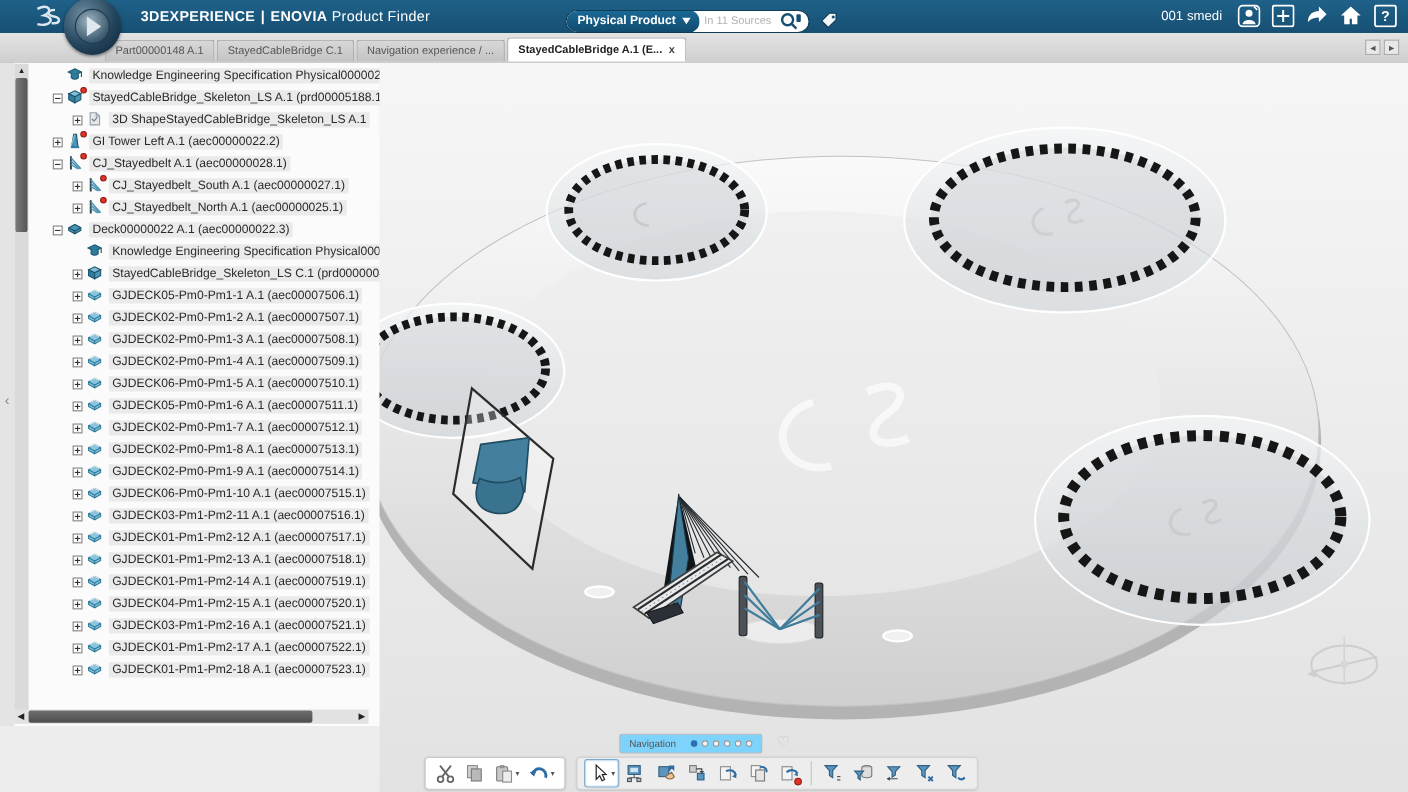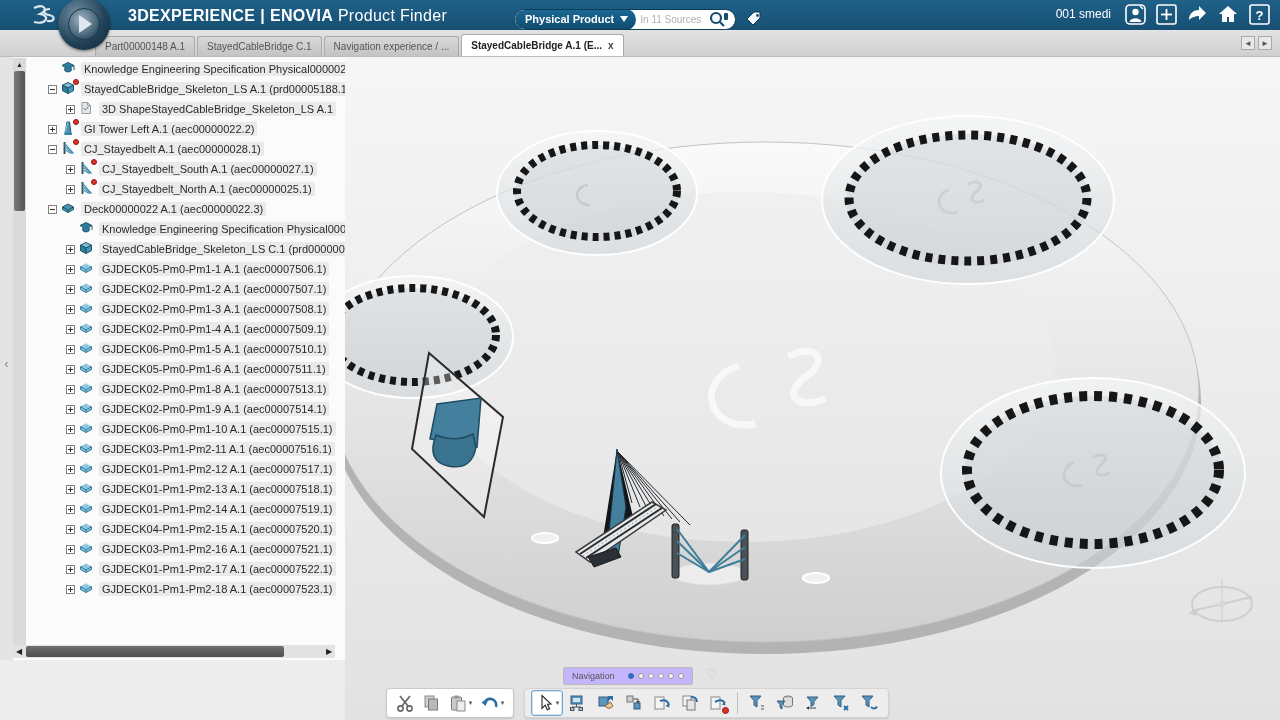--- a/index.html
+++ b/index.html
@@ -11,21 +11,21 @@
   #topbar { position:absolute; left:0; top:0; width:1280px; height:30px;
     background:linear-gradient(#1f6189,#174f73); color:#fff; z-index:30; }
   #brand-logo { position:absolute; left:26px; top:3px; }
   #compass { position:absolute; left:58px; top:-2px; width:52px; height:52px; z-index:40;
     border-radius:50%; background:radial-gradient(circle at 35% 30%, #6d8ba0, #24455c 55%, #0c2436);
     box-shadow:0 1px 3px rgba(0,0,0,.5); }
   #compass .inner { position:absolute; left:10px; top:10px; width:32px; height:32px; border-radius:50%;
     background:radial-gradient(circle at 40% 35%, #9fb4c2, #3c5a6e 70%); border:1px solid #1c3a4e; }
   #compass .play { position:absolute; left:21px; top:17px; width:0; height:0;
     border-left:13px solid #dfe8ee; border-top:9px solid transparent; border-bottom:9px solid transparent; }
-  #app-title { position:absolute; left:128px; top:7px; font-size:16px; letter-spacing:.3px; white-space:nowrap; }
+  #app-title { position:absolute; left:128px; top:7px; font-size:13px; letter-spacing:.3px; white-space:nowrap; }
   #app-title .b { font-weight:bold; }
   #app-title .sep { margin:0 5px; font-weight:bold; }
   #search-wrap { position:absolute; left:514px; top:4px; height:30px; display:flex; align-items:center; }
   #search-field { display:flex; align-items:center; width:222px; height:21px; background:#fff;
     border-radius:11px; overflow:hidden; border:1px solid #0d3c57; }
   #search-scope { height:21px; background:linear-gradient(#1b6a97,#0f4a6d); color:#fff; font-size:11px;
     font-weight:bold; border:none; border-radius:11px; padding:0 8px 0 10px; display:flex; align-items:center;
     gap:6px; cursor:pointer; white-space:nowrap; }
   #search-input { flex:1; border:none; outline:none; font-size:10px; color:#555; padding:0 4px; min-width:10px; }
   #search-input::placeholder { color:#b0b0b0; }
@@ -77,21 +77,21 @@
   .tlabel { font-size:11px; color:#2a2a2a; background:#eaeaea; padding:1px 3px; border-radius:1px; }
   .trow.sel .tlabel { background:#2f63c0; color:#fff; outline:1px dotted #0d2f6e; }
 
   
   #viewport { position:absolute; left:345px; top:57px; width:935px; height:663px;
     background:linear-gradient(#f6f6f6,#e2e2e2); z-index:1; }
   #vpsvg { position:absolute; left:-345px; top:0; }
 
   
   #navpill { position:absolute; left:563px; top:667px; height:18px; display:flex; align-items:center; gap:13px;
-    background:#c4b5fd; border:1px solid #b9b9b9; border-radius:2px; padding:0 8px; z-index:25; }
+    background:#7dd3fc; border:1px solid #b9b9b9; border-radius:2px; padding:0 8px; z-index:25; }
   #navpill .lbl { font-size:9px; color:#555; }
   #navpill .dots { display:flex; gap:4px; align-items:center; }
   #navpill .dot { width:6px; height:6px; border-radius:50%; border:1px solid #9a9a9a; background:#f4f4f4; cursor:pointer; }
   #navpill .dot.on { background:#2f6fb0; border-color:#2f6fb0; }
   #fav-heart { position:absolute; left:706px; top:666px; font-size:14px; color:#c9c9c9; z-index:25; cursor:pointer; }
 
   #toolbar { position:absolute; left:386px; top:687px; height:32px; display:flex; align-items:center; gap:10px; z-index:25; }
   .tgroup { display:flex; align-items:center; background:#fff; border:1px solid #c9c9c9; border-radius:4px;
     height:30px; padding:0 5px; box-shadow:0 1px 2px rgba(0,0,0,.12); }
   .tstrip { display:flex; align-items:center; background:#ededed; border:1px solid #d4d4d4; border-radius:4px;
@@ -509,20 +509,32 @@
         <div class="trow" style="padding-left: 40px;">
           <span class="texp plus"></span>
           <span class="ticon">
             <svg width="14" height="14" viewBox="0 0 14 14">
               <path d="M1.5 6 L7 3 L12.5 6 L12.5 8.5 L7 11.5 L1.5 8.5 Z" fill="#8ec6de" stroke="#2e7d9e"></path>
               <path d="M1.5 6 L7 9 L12.5 6" fill="none" stroke="#2e7d9e"></path>
               <line x1="7" y1="9" x2="7" y2="11.5" stroke="#2e7d9e"></line>
               <path d="M3 5.2 L7 3 L11 5.2" fill="none" stroke="#c8e4f0"></path>
             </svg>
           </span>
+          <span class="tlabel">GJDECK02-Pm0-Pm1-7 A.1 (aec00007512.1)</span>
+        </div>
+        <div class="trow" style="padding-left: 40px;">
+          <span class="texp plus"></span>
+          <span class="ticon">
+            <svg width="14" height="14" viewBox="0 0 14 14">
+              <path d="M1.5 6 L7 3 L12.5 6 L12.5 8.5 L7 11.5 L1.5 8.5 Z" fill="#8ec6de" stroke="#2e7d9e"></path>
+              <path d="M1.5 6 L7 9 L12.5 6" fill="none" stroke="#2e7d9e"></path>
+              <line x1="7" y1="9" x2="7" y2="11.5" stroke="#2e7d9e"></line>
+              <path d="M3 5.2 L7 3 L11 5.2" fill="none" stroke="#c8e4f0"></path>
+            </svg>
+          </span>
           <span class="tlabel">GJDECK02-Pm0-Pm1-8 A.1 (aec00007513.1)</span>
         </div>
         <div class="trow" style="padding-left: 40px;">
           <span class="texp plus"></span>
           <span class="ticon">
             <svg width="14" height="14" viewBox="0 0 14 14">
               <path d="M1.5 6 L7 3 L12.5 6 L12.5 8.5 L7 11.5 L1.5 8.5 Z" fill="#8ec6de" stroke="#2e7d9e"></path>
               <path d="M1.5 6 L7 9 L12.5 6" fill="none" stroke="#2e7d9e"></path>
               <line x1="7" y1="9" x2="7" y2="11.5" stroke="#2e7d9e"></line>
               <path d="M3 5.2 L7 3 L11 5.2" fill="none" stroke="#c8e4f0"></path>

